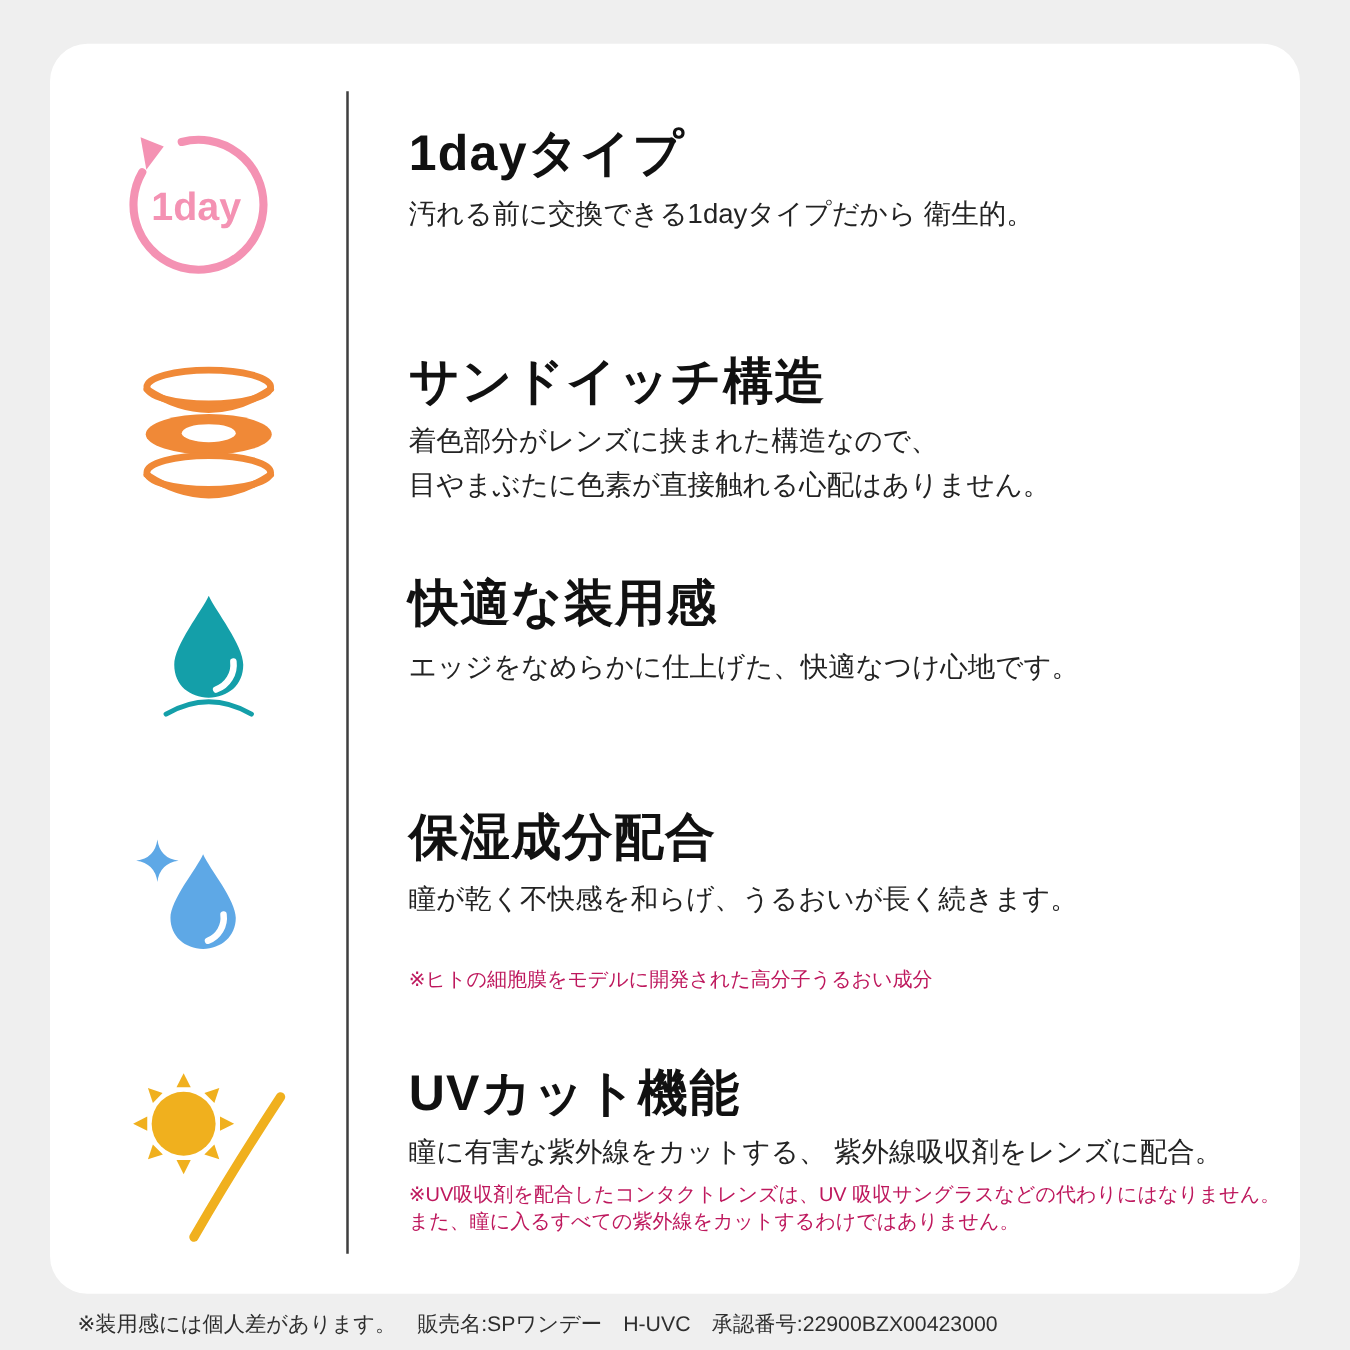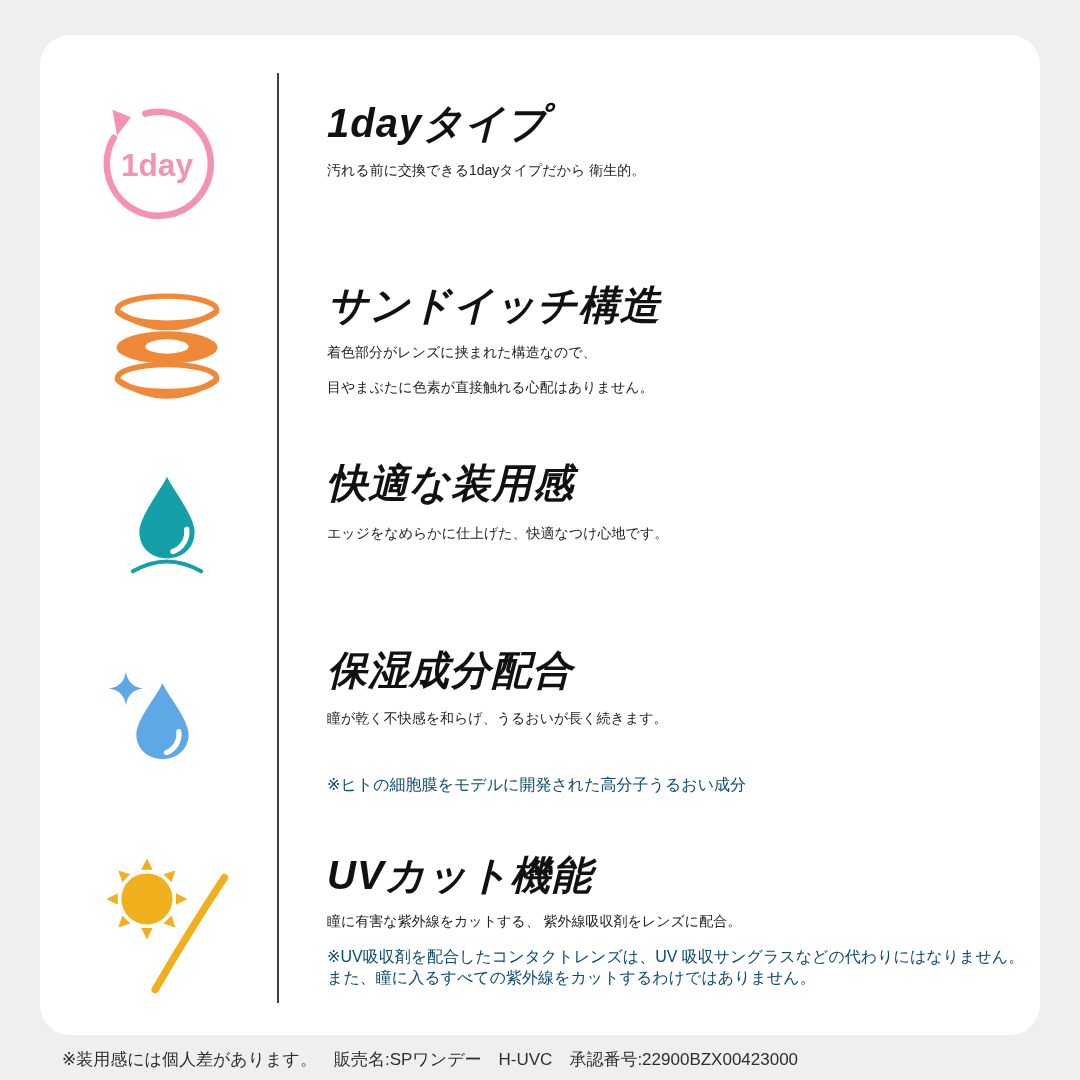--- a/index.html
+++ b/index.html
@@ -14,31 +14,31 @@
     background:#FFFFFF;border-radius:30px;
   }
   .divider{
     position:absolute;left:237px;top:38px;width:2px;height:930px;
     background:#3F3F3F;
   }
   .icon{position:absolute;}
   .title{
     position:absolute;left:287px;margin:0;
     font-size:40px;font-weight:700;letter-spacing:1px;line-height:1.1;
-    white-space:nowrap;color:#111111;font-style:italic;
+    white-space:nowrap;color:#111111;
   }
   .body{
     position:absolute;left:287px;
-    font-size:14px;font-weight:500;line-height:35px;
+    font-size:22px;font-weight:500;line-height:35px;
     white-space:nowrap;color:#232323;
   }
   .note{
     position:absolute;left:287px;
     font-size:16px;font-weight:500;line-height:21px;
-    white-space:nowrap;color:#0c4a6e;
+    white-space:nowrap;color:#be185d;
   }
   .f1 .title{top:66px}  .f1 .body{top:118px}
   .f2 .title{top:248px} .f2 .body{top:300px}
   .f3 .title{top:426px} .f3 .body{top:481px}
   .f4 .title{top:613px} .f4 .body{top:666px} .f4 .note{top:739px}
   .f5 .title{top:818px} .f5 .body{top:869px} .f5 .note{top:911px}
   .f1 .icon{left:52px;top:60px;width:130px;height:130px}
   .f2 .icon{left:63px;top:253px;width:128px;height:126px}
   .f3 .icon{left:81px;top:429px;width:92px;height:120px}
   .f4 .icon{left:65px;top:625px;width:98px;height:112px}

